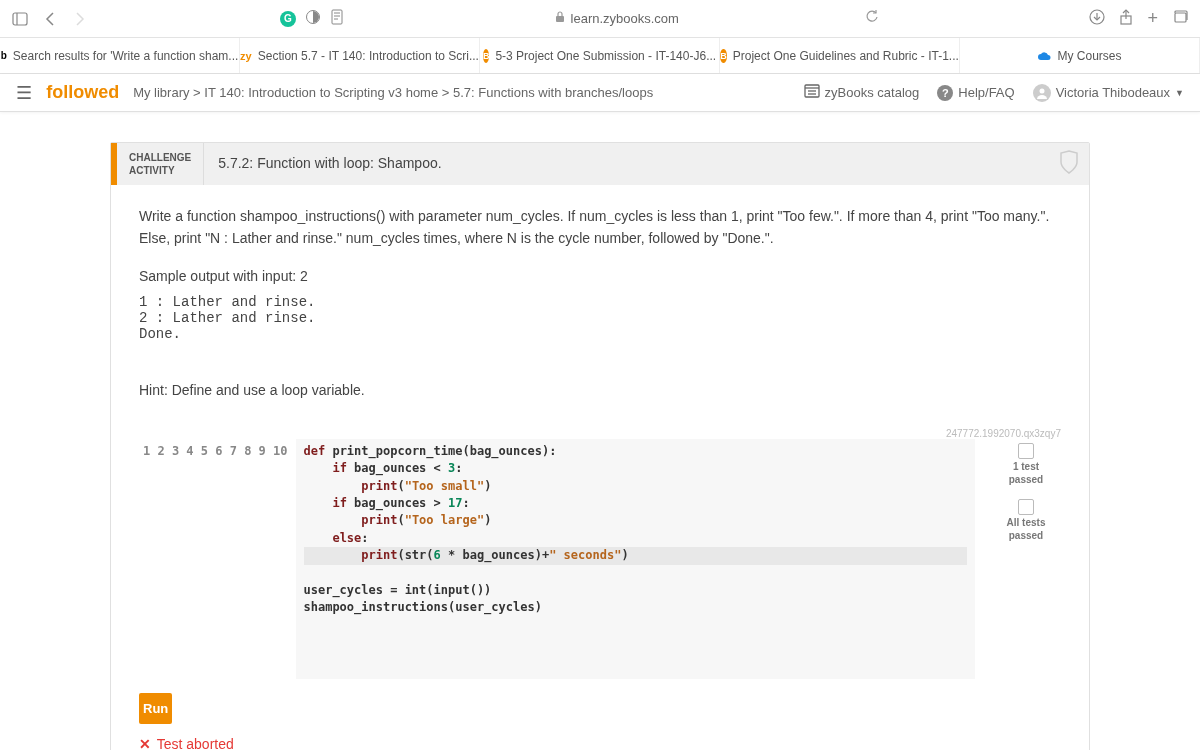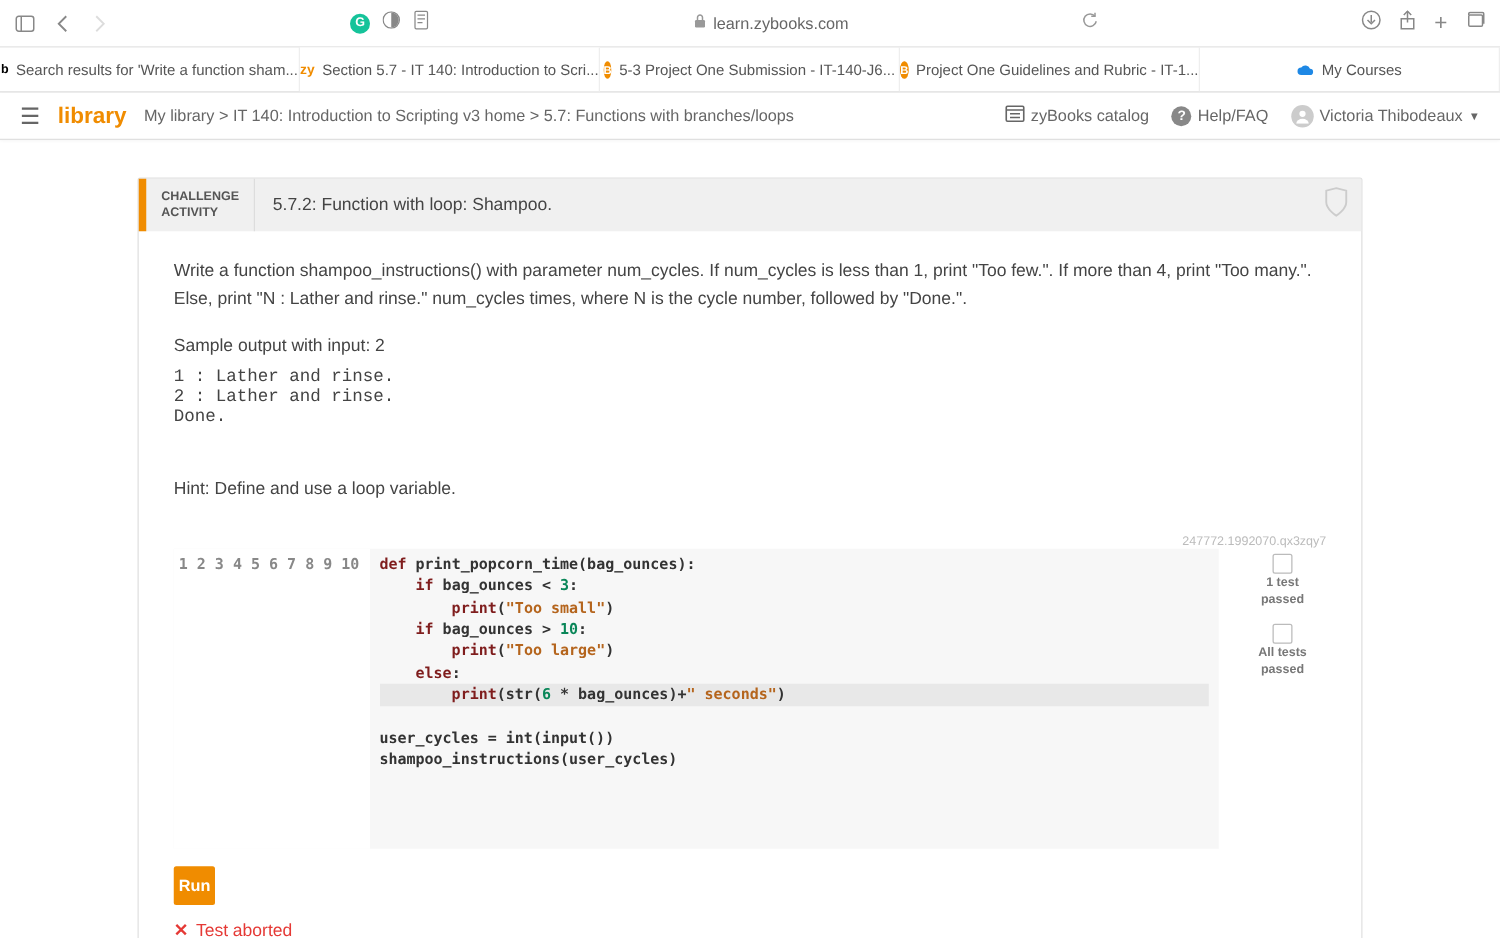--- a/index.html
+++ b/index.html
@@ -169,21 +169,21 @@
       <svg width="14" height="10" viewBox="0 0 14 10" fill="#1e88e5">
           <path d="M4 9 a3 3 0 0 1 0-6 a4 4 0 0 1 7 1 a2.5 2.5 0 0 1 0 5 Z"></path>
         </svg>
     </span>
     <span>My Courses</span>
   </div>
 </div>
 
 <div class="zy-header">
   <span class="hamburger">☰</span>
-  <span class="zy-logo">library</span>
+  <span class="zy-logo">followed</span>
   <span class="breadcrumb">My library &gt; IT 140: Introduction to Scripting v3 home &gt; 5.7: Functions with branches/loops</span>
   <div class="zy-right">
     <span class="zy-right-item">
       <span>
         <svg width="16" height="14" viewBox="0 0 16 14" fill="none" stroke="#666" stroke-width="1.3">
             <rect x="1" y="1" width="14" height="12" rx="1"></rect>
             <line x1="1" y1="4" x2="15" y2="4"></line>
             <line x1="4" y1="7" x2="12" y2="7"></line>
             <line x1="4" y1="10" x2="12" y2="10"></line>
           </svg>
@@ -242,21 +242,21 @@
 4
 5
 6
 7
 8
 9
 10</div>
           <div class="code-lines"><span><span class="kw">def</span> print_popcorn_time(bag_ounces):</span>
 <span>    <span class="kw">if</span> bag_ounces &lt; <span class="num">3</span>:</span>
 <span>        <span class="kw">print</span>(<span class="str">"Too small"</span>)</span>
-<span>    <span class="kw">if</span> bag_ounces &gt; <span class="num">10</span>:</span>
+<span>    <span class="kw">if</span> bag_ounces &gt; <span class="num">17</span>:</span>
 <span>        <span class="kw">print</span>(<span class="str">"Too large"</span>)</span>
 <span>    <span class="kw">else</span>:</span>
 <span class="hl">        <span class="kw">print</span>(str(<span class="num">6</span> * bag_ounces)+<span class="str">" seconds"</span>)</span>
 <span></span>
 <span>user_cycles = int(input())</span>
 <span>shampoo_instructions(user_cycles)</span></div>
         </div>
       </div>
       <div class="tests-panel">
         <div class="test-item">

